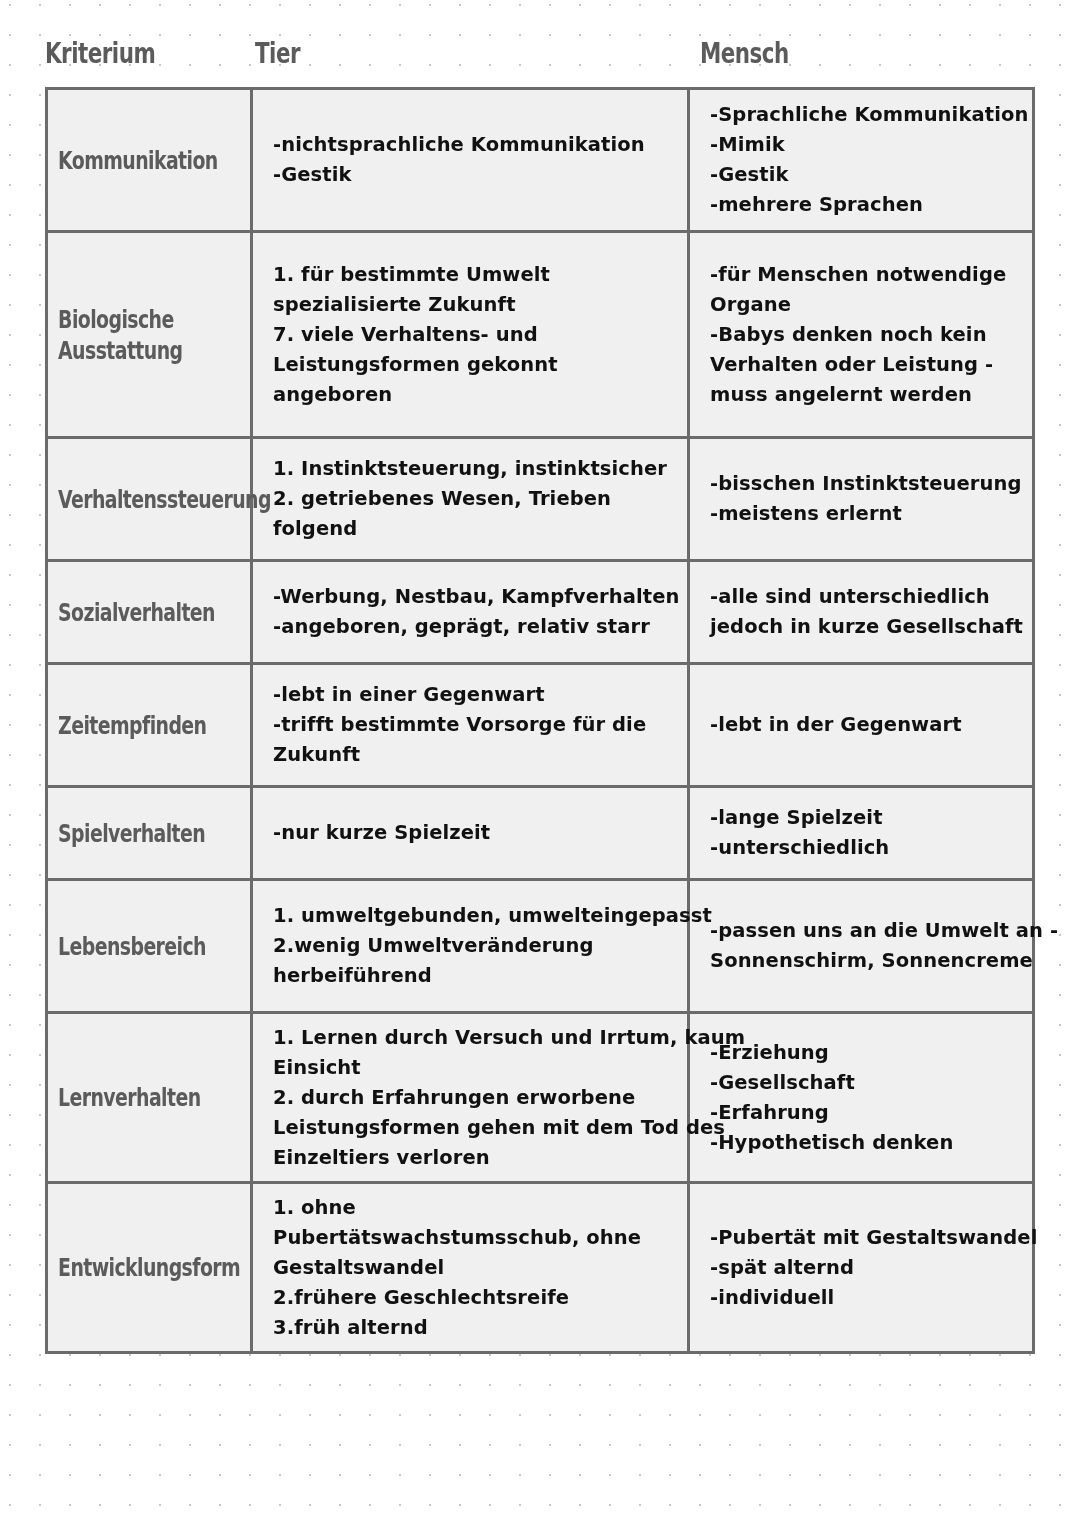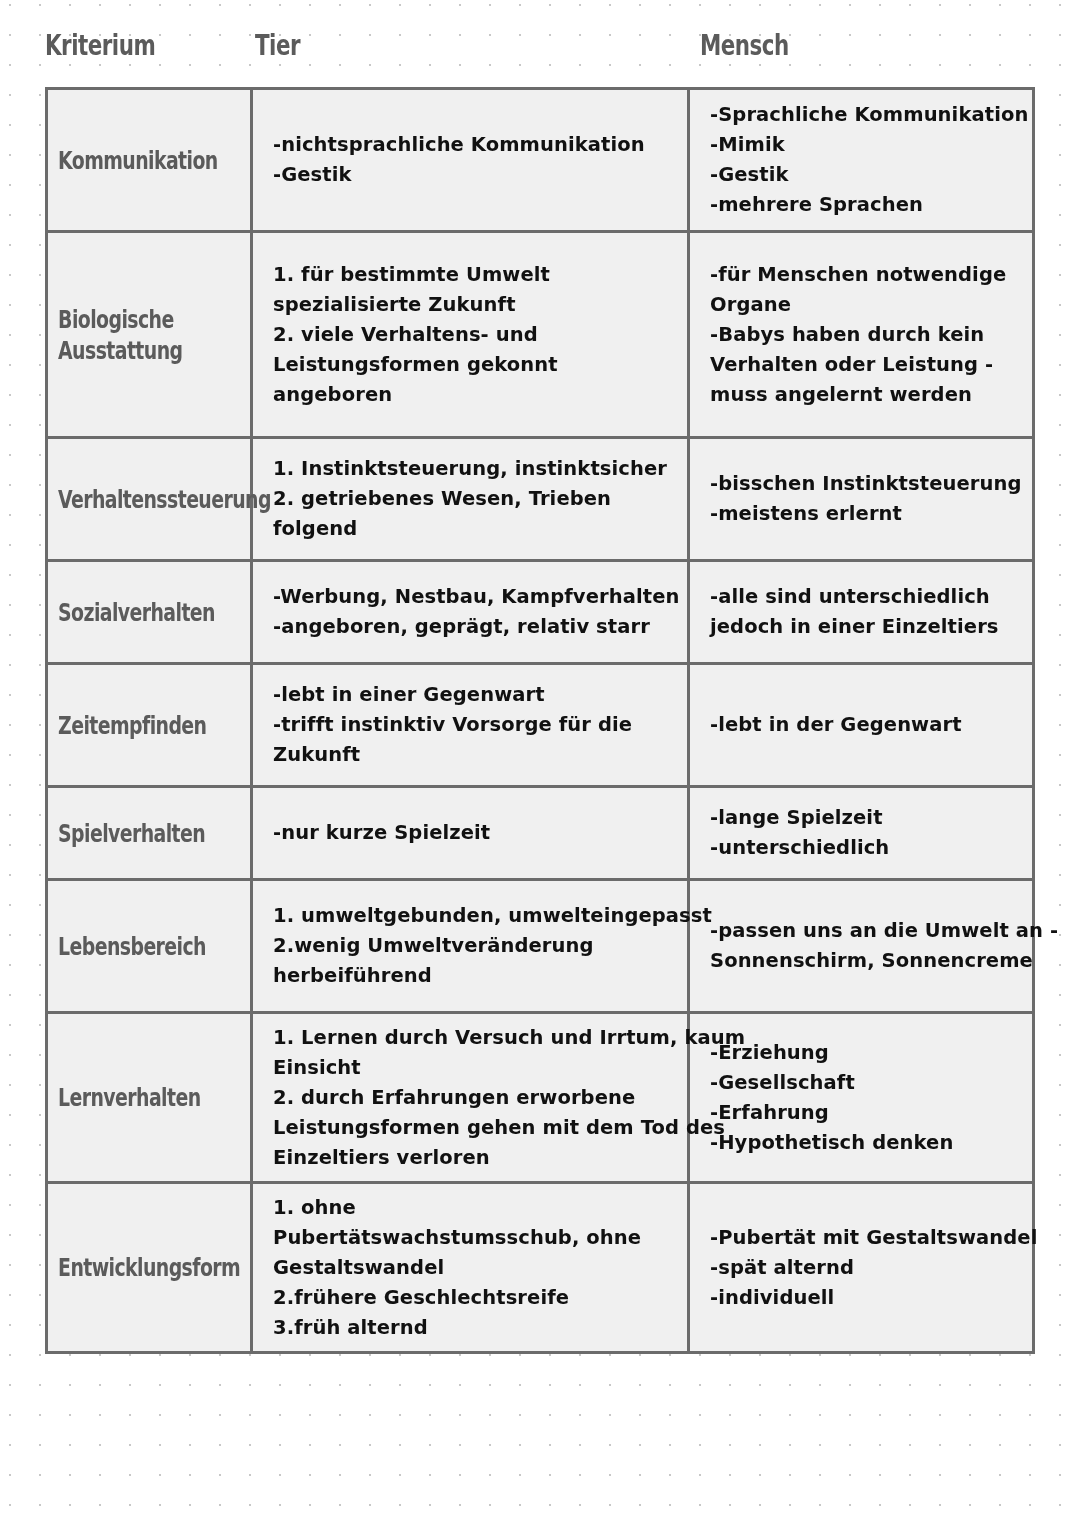--- a/index.html
+++ b/index.html
@@ -31,21 +31,21 @@
     position: absolute;
     left: 0; top: 0;
     width: 1080px;
     height: 1525px;
   }
 
   
   .head-row {
     position: absolute;
     left: 45px;
-    top: 28px;
+    top: 36px;
     width: 990px;
     height: 46px;
   }
   .head-cell {
     position: absolute;
     top: 0;
     font-family: "DejaVu Sans Condensed", "DejaVu Sans", sans-serif;
     font-weight: bold;
     font-size: 29px;
     line-height: 34px;
@@ -160,30 +160,30 @@
       </tr>
 
       <tr class="r1">
         <td class="va-top">
           <div class="krit">Biologische<br>Ausstattung</div>
         </td>
         <td class="va-top">
           <div class="body-cell">
             <span class="ln">1. für bestimmte Umwelt</span>
             <span class="ln">spezialisierte Zukunft</span>
-            <span class="ln">2. viele Verhaltens- und</span>
+            <span class="ln">7. viele Verhaltens- und</span>
             <span class="ln">Leistungsformen gekonnt</span>
             <span class="ln">angeboren</span>
           </div>
         </td>
         <td class="va-top">
           <div class="body-cell">
             <span class="ln">-für Menschen notwendige</span>
             <span class="ln">Organe</span>
-            <span class="ln">-Babys haben durch kein</span>
+            <span class="ln">-Babys denken noch kein</span>
             <span class="ln">Verhalten oder Leistung -</span>
             <span class="ln">muss angelernt werden</span>
           </div>
         </td>
       </tr>
 
       <tr class="r2">
         <td class="va-mid">
           <div class="krit">Verhaltenssteuerung</div>
         </td>
@@ -208,33 +208,33 @@
         </td>
         <td class="va-mid">
           <div class="body-cell">
             <span class="ln">-Werbung, Nestbau, Kampfverhalten</span>
             <span class="ln">-angeboren, geprägt, relativ starr</span>
           </div>
         </td>
         <td class="va-mid">
           <div class="body-cell">
             <span class="ln">-alle sind unterschiedlich</span>
-            <span class="ln">jedoch in einer Einzeltiers</span>
+            <span class="ln">jedoch in kurze Gesellschaft</span>
           </div>
         </td>
       </tr>
 
       <tr class="r4">
         <td class="va-mid">
           <div class="krit">Zeitempfinden</div>
         </td>
         <td class="va-mid">
           <div class="body-cell">
             <span class="ln">-lebt in einer Gegenwart</span>
-            <span class="ln">-trifft instinktiv Vorsorge für die</span>
+            <span class="ln">-trifft bestimmte Vorsorge für die</span>
             <span class="ln">Zukunft</span>
           </div>
         </td>
         <td class="va-top">
           <div class="body-cell">
             <span class="ln">-lebt in der Gegenwart</span>
           </div>
         </td>
       </tr>
 

